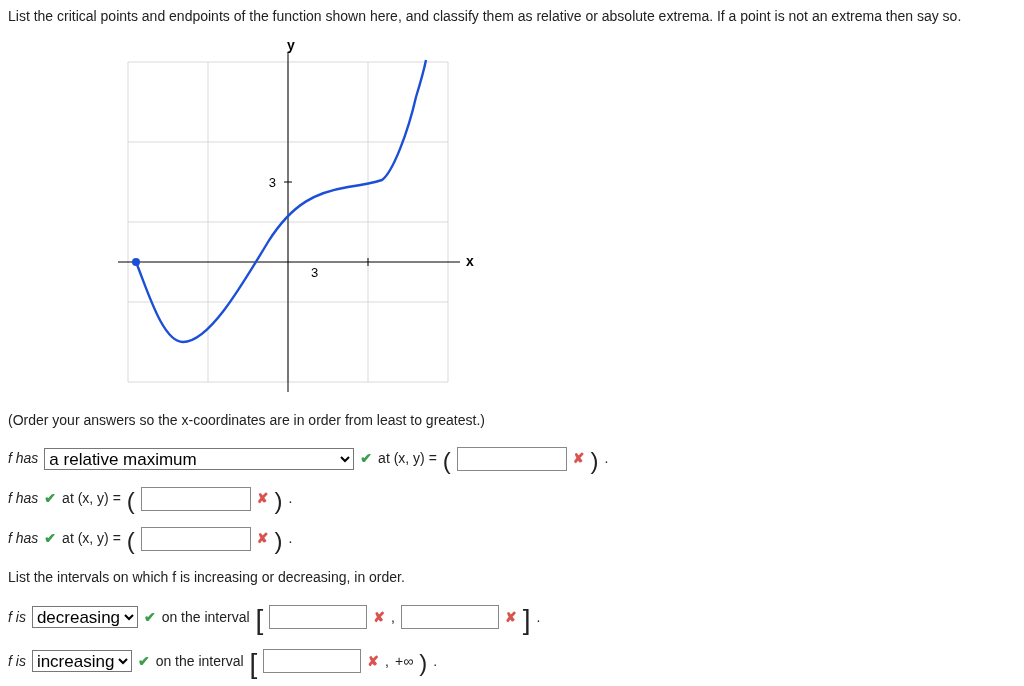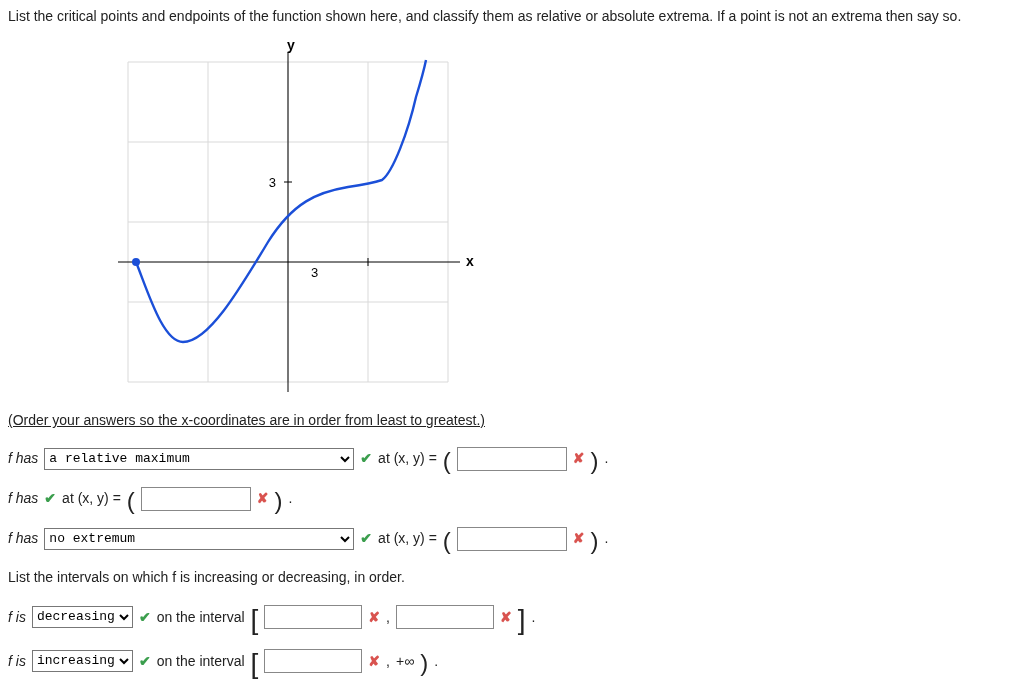--- a/index.html
+++ b/index.html
@@ -5,28 +5,27 @@
   body {
     font-family: Arial, Helvetica, sans-serif;
     font-size: 14px;
     color: #222;
     margin: 0;
     padding: 6px 8px;
     line-height: 1.45;
   }
   .prompt { margin-bottom: 16px; }
   .graph-wrap { margin: 6px 0 6px 100px; position: relative; }
-  .hint { margin: 8px 0 6px 0; text-decoration: underline; }
+  .hint { margin: 8px 0 6px 0; }
   .row { display: flex; align-items: center; gap: 6px; margin: 16px 0; white-space: nowrap; }
   select {
-    font-size: 13px;
+    font-size: 17px;
     border: 1px solid #777;
     height: 22px;
     background: #fff;
-    font-family: Liberation Mono, monospace;
   }
   .check { color: #3b9e4d; font-weight: bold; }
   .cross { color: #d9534f; font-weight: bold; }
   .blank {
     display: inline-block;
     width: 108px;
     height: 22px;
     border: 1px solid #888;
     vertical-align: middle;
   }
@@ -110,23 +109,20 @@
   <span>at  (x, y)  =</span>
   <span class="paren">(</span>
   <span class="blank"></span>
   <span class="cross">✘</span>
   <span class="paren">)</span>
   <span>.</span>
 </div>
 
 <div class="row">
   <span class="ital">f has</span>
-  <select style="width:310px">
-    <option>no extremum</option>
-  </select>
   <span class="check">✔</span>
   <span>at  (x, y)  =</span>
   <span class="paren">(</span>
   <span class="blank"></span>
   <span class="cross">✘</span>
   <span class="paren">)</span>
   <span>.</span>
 </div>
 
 <div class="section">List the intervals on which f is increasing or decreasing, in order.</div>

